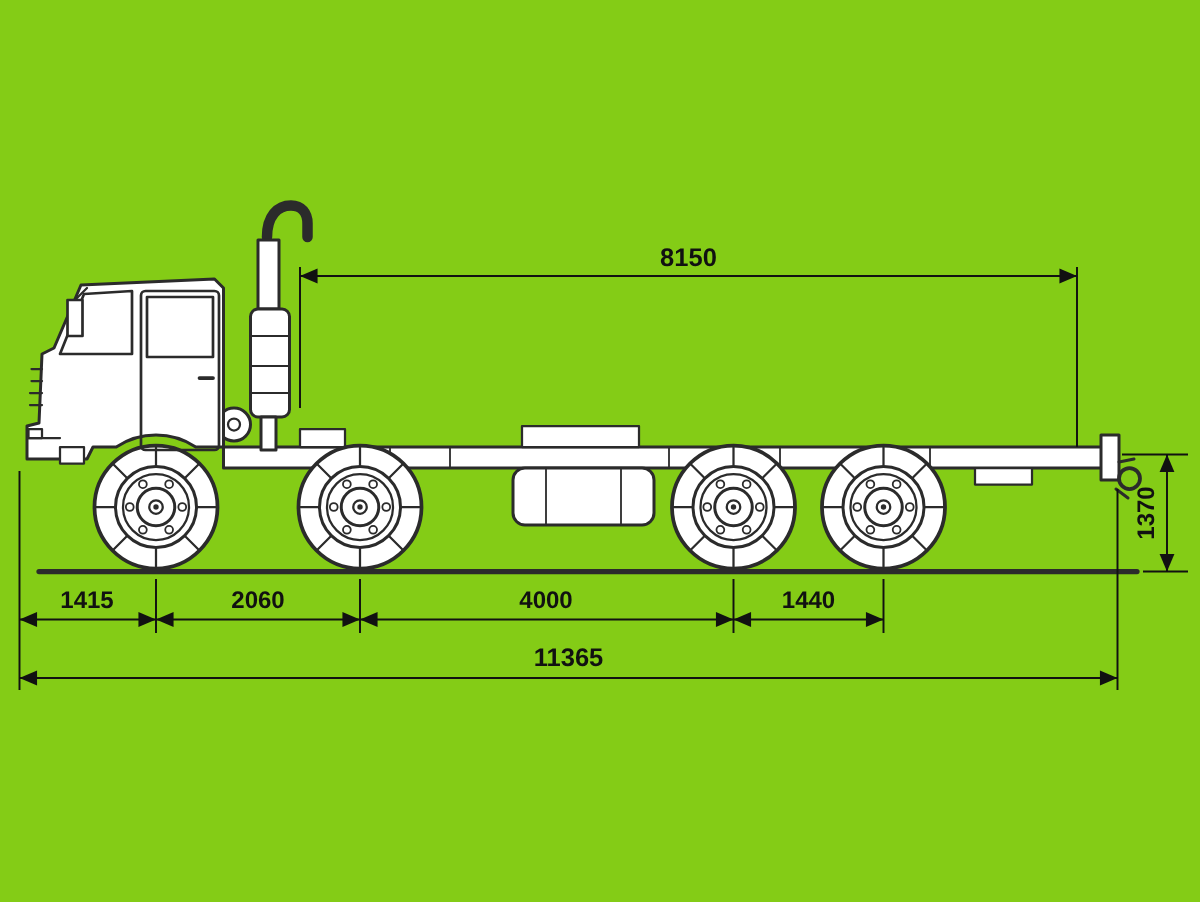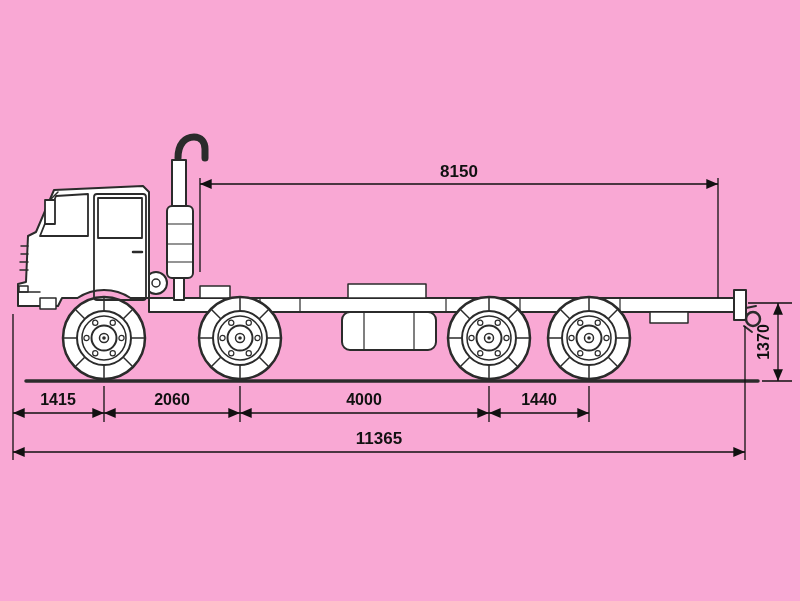--- a/index.html
+++ b/index.html
@@ -5,21 +5,21 @@
   html, body {
     margin: 0;
     padding: 0;
     background: #ffffff;
     font-family: "Liberation Sans", sans-serif;
   }
   .canvas {
     position: relative;
     width: 800px;
     height: 601px;
-    background: #f9a8d4;
+    background: #84cc16;
     overflow: hidden;
   }
   svg { display: block; }
   text.dim {
     font-family: "Liberation Sans", sans-serif;
     font-weight: bold;
     fill: #111111;
     stroke: none;
   }
 </style>

